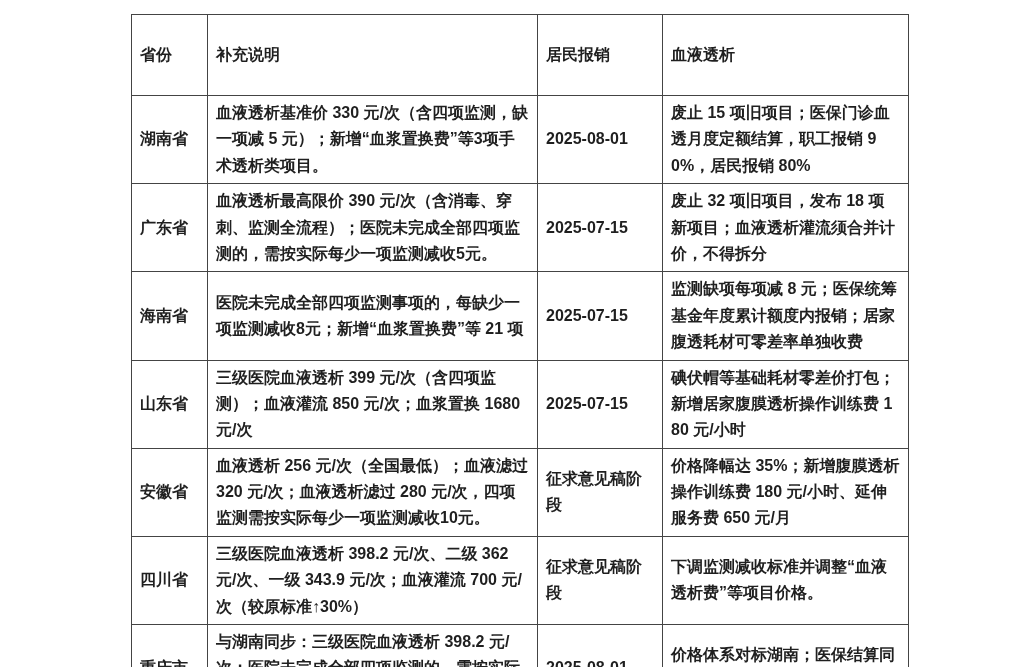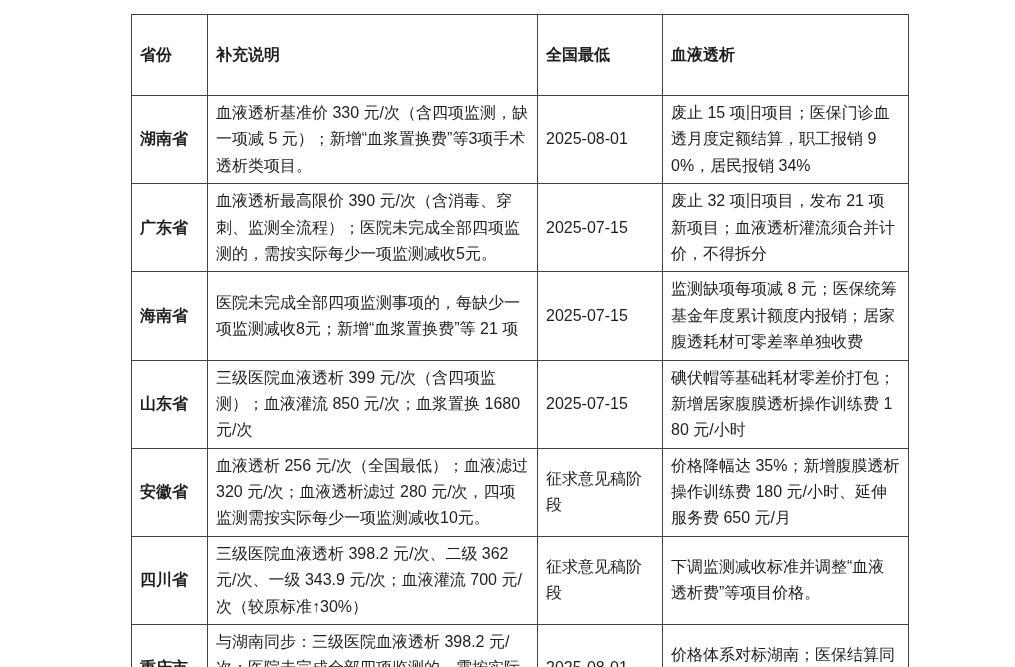--- a/index.html
+++ b/index.html
@@ -31,20 +31,21 @@
     font-size:16px;
     line-height:1.65;
   }
   table.price-table th,
   table.price-table td{
     border:1px solid var(--border-color);
     vertical-align:middle;
     text-align:left;
     padding:4px 8px;
     word-break:break-all;
+    font-weight:bold;
   }
   table.price-table th{
     font-weight:bold;
   }
   td.cell-province{
     font-weight:bold;
     padding-left:12px;
   }
   th.header-cell{
     padding-left:12px;
@@ -70,36 +71,36 @@
     <colgroup>
       <col style="width:76px">
       <col style="width:330px">
       <col style="width:125px">
       <col style="width:246px">
     </colgroup>
     <thead>
       <tr class="header-row">
         <th class="header-cell">省份</th>
         <th class="header-cell">补充说明</th>
-        <th class="header-cell">全国最低</th>
+        <th class="header-cell">居民报销</th>
         <th class="header-cell">血液透析</th>
       </tr>
     </thead>
     <tbody>
       <tr class="row-0">
         <td class="cell-province">湖南省</td>
         <td class="cell-content">血液透析基准价 330 元/次（含四项监测，缺一项减 5 元）；新增“血浆置换费”等3项手术透析类项目。</td>
         <td class="cell-time">2025-08-01</td>
-        <td class="cell-notes">废止 15 项旧项目；医保门诊血透月度定额结算，职工报销 90%，居民报销 34%</td>
+        <td class="cell-notes">废止 15 项旧项目；医保门诊血透月度定额结算，职工报销 90%，居民报销 80%</td>
       </tr>
       <tr class="row-1">
         <td class="cell-province">广东省</td>
         <td class="cell-content">血液透析最高限价 390 元/次（含消毒、穿刺、监测全流程）；医院未完成全部四项监测的，需按实际每少一项监测减收5元。</td>
         <td class="cell-time">2025-07-15</td>
-        <td class="cell-notes">废止 32 项旧项目，发布 21 项新项目；血液透析灌流须合并计价，不得拆分</td>
+        <td class="cell-notes">废止 32 项旧项目，发布 18 项新项目；血液透析灌流须合并计价，不得拆分</td>
       </tr>
       <tr class="row-2">
         <td class="cell-province">海南省</td>
         <td class="cell-content">医院未完成全部四项监测事项的，每缺少一项监测减收8元；新增“血浆置换费”等 21 项</td>
         <td class="cell-time">2025-07-15</td>
         <td class="cell-notes">监测缺项每项减 8 元；医保统筹基金年度累计额度内报销；居家腹透耗材可零差率单独收费</td>
       </tr>
       <tr class="row-3">
         <td class="cell-province">山东省</td>
         <td class="cell-content">三级医院血液透析 399 元/次（含四项监测）；血液灌流 850 元/次；血浆置换 1680 元/次</td>

